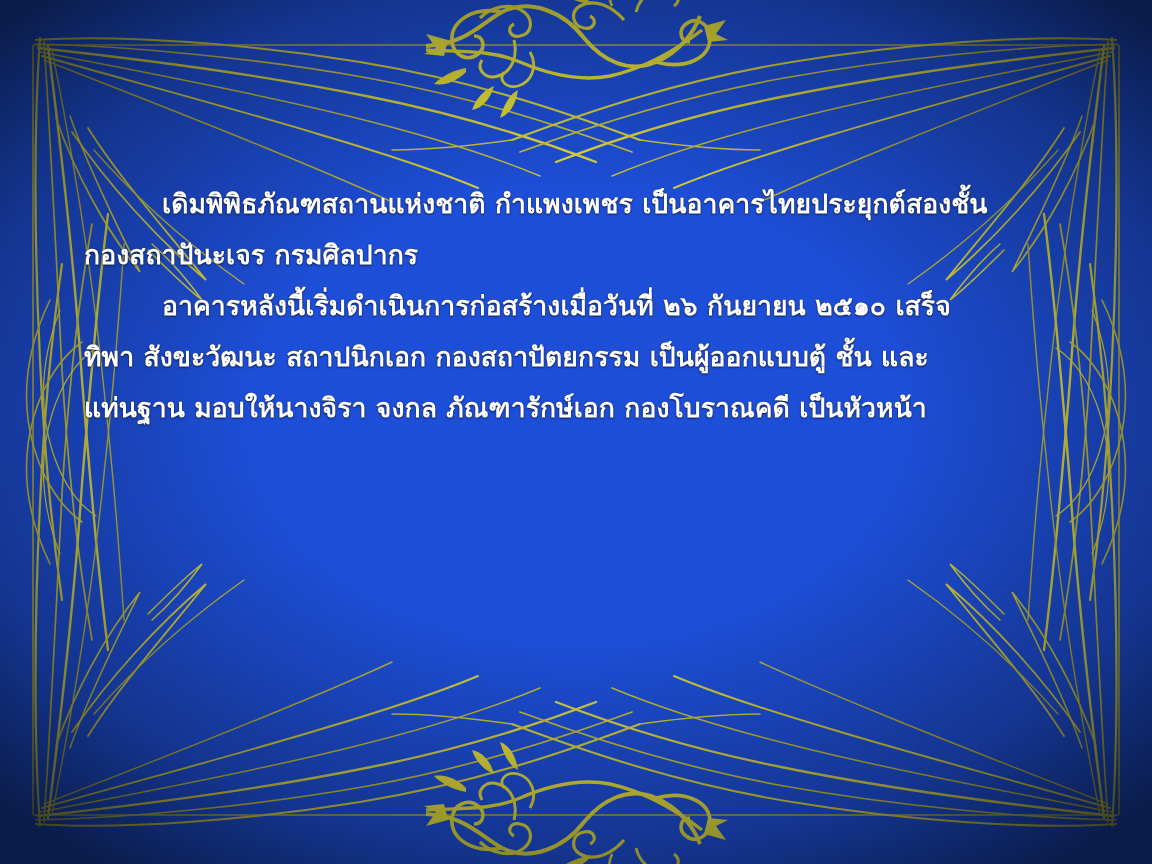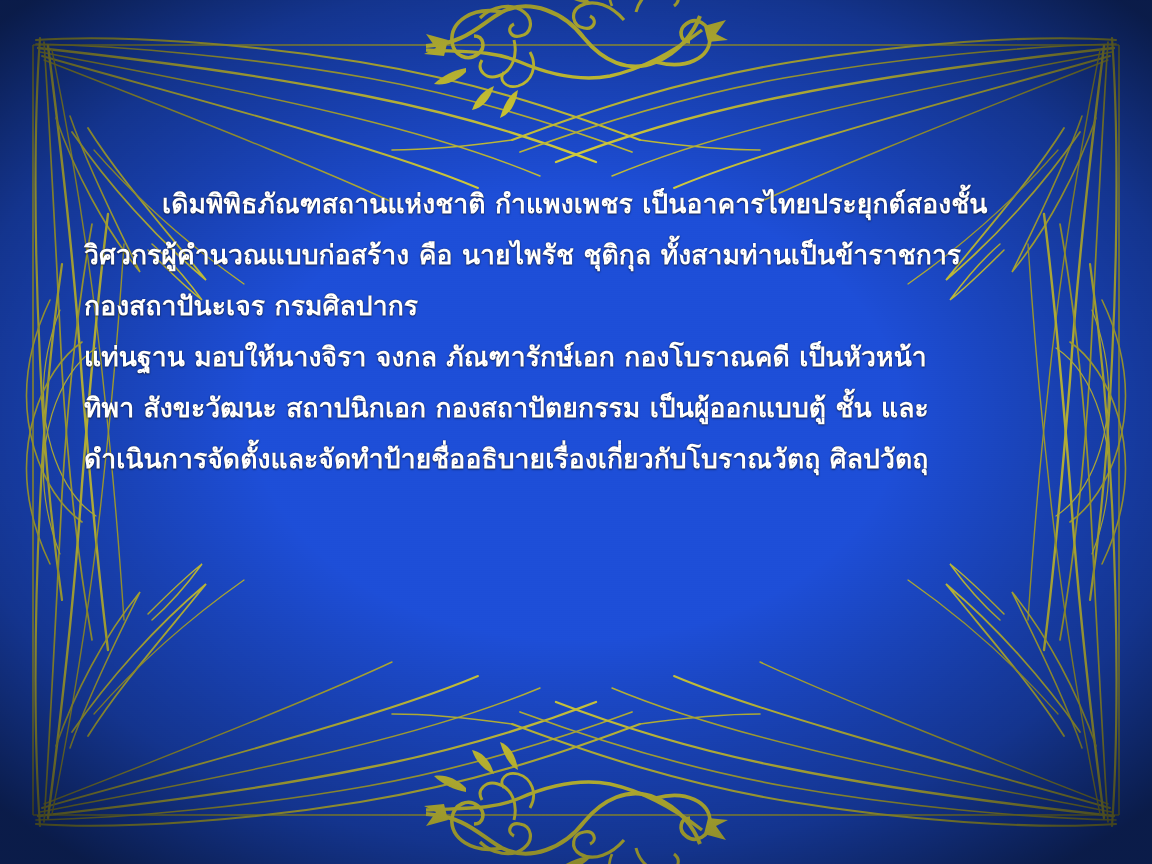--- a/index.html
+++ b/index.html
@@ -169,24 +169,23 @@
       <use href="#scrollOrn"></use>
     </g>
   </svg>
 
   <div class="vignette"></div>
 
   <div class="text-block">
 
     <p class="para">
       <span class="line indent">เดิมพิพิธภัณฑสถานแห่งชาติ กำแพงเพชร เป็นอาคารไทยประยุกต์สองชั้น</span>
-      <span class="line">วิศวกรผู้คำนวณแบบก่อสร้าง คือ นายไพรัช ชุติกุล ทั้งสามท่านเป็นข้าราชการ</span>
       <span class="line">กองสถาปันะเจร กรมศิลปากร</span>
     </p>
 
     <p class="para">
+      <span class="line indent">อาคารหลังนี้เริ่มดำเนินการก่อสร้างเมื่อวันที่ ๒๖ กันยายน ๒๕๑๐ เสร็จ</span>
+      <span class="line">ทิพา สังขะวัฒนะ สถาปนิกเอก กองสถาปัตยกรรม เป็นผู้ออกแบบตู้ ชั้น และ</span>
       <span class="line">แท่นฐาน มอบให้นางจิรา จงกล ภัณฑารักษ์เอก กองโบราณคดี เป็นหัวหน้า</span>
-      <span class="line">ทิพา สังขะวัฒนะ สถาปนิกเอก กองสถาปัตยกรรม เป็นผู้ออกแบบตู้ ชั้น และ</span>
-      <span class="line">ดำเนินการจัดตั้งและจัดทำป้ายชื่ออธิบายเรื่องเกี่ยวกับโบราณวัตถุ ศิลปวัตถุ</span>
     </p>
 
   </div>
 </div>
 
 </body></html>

